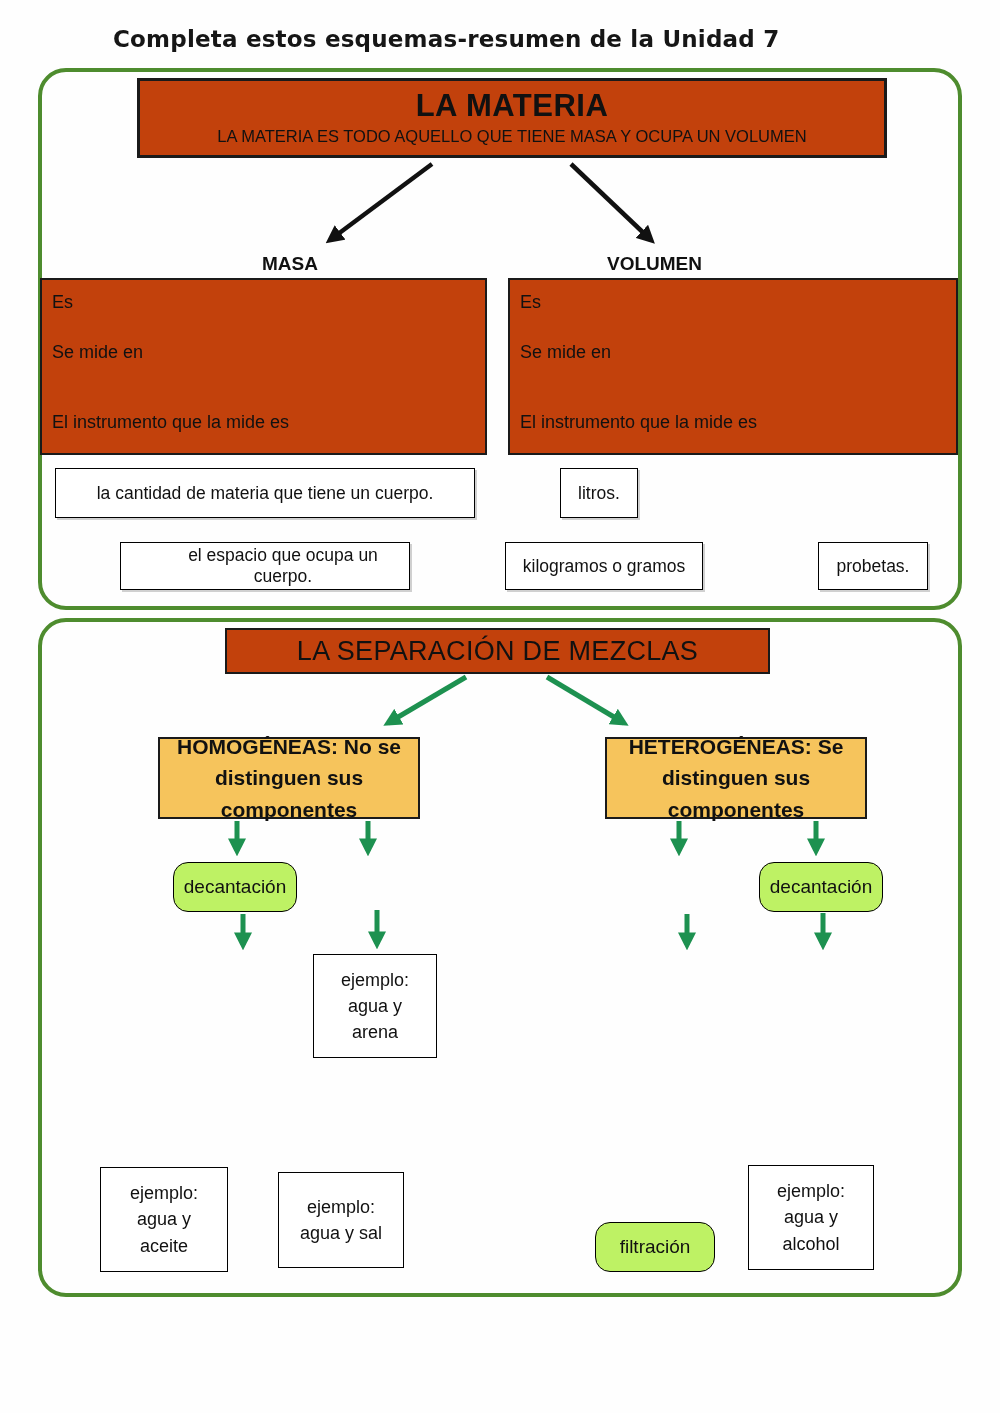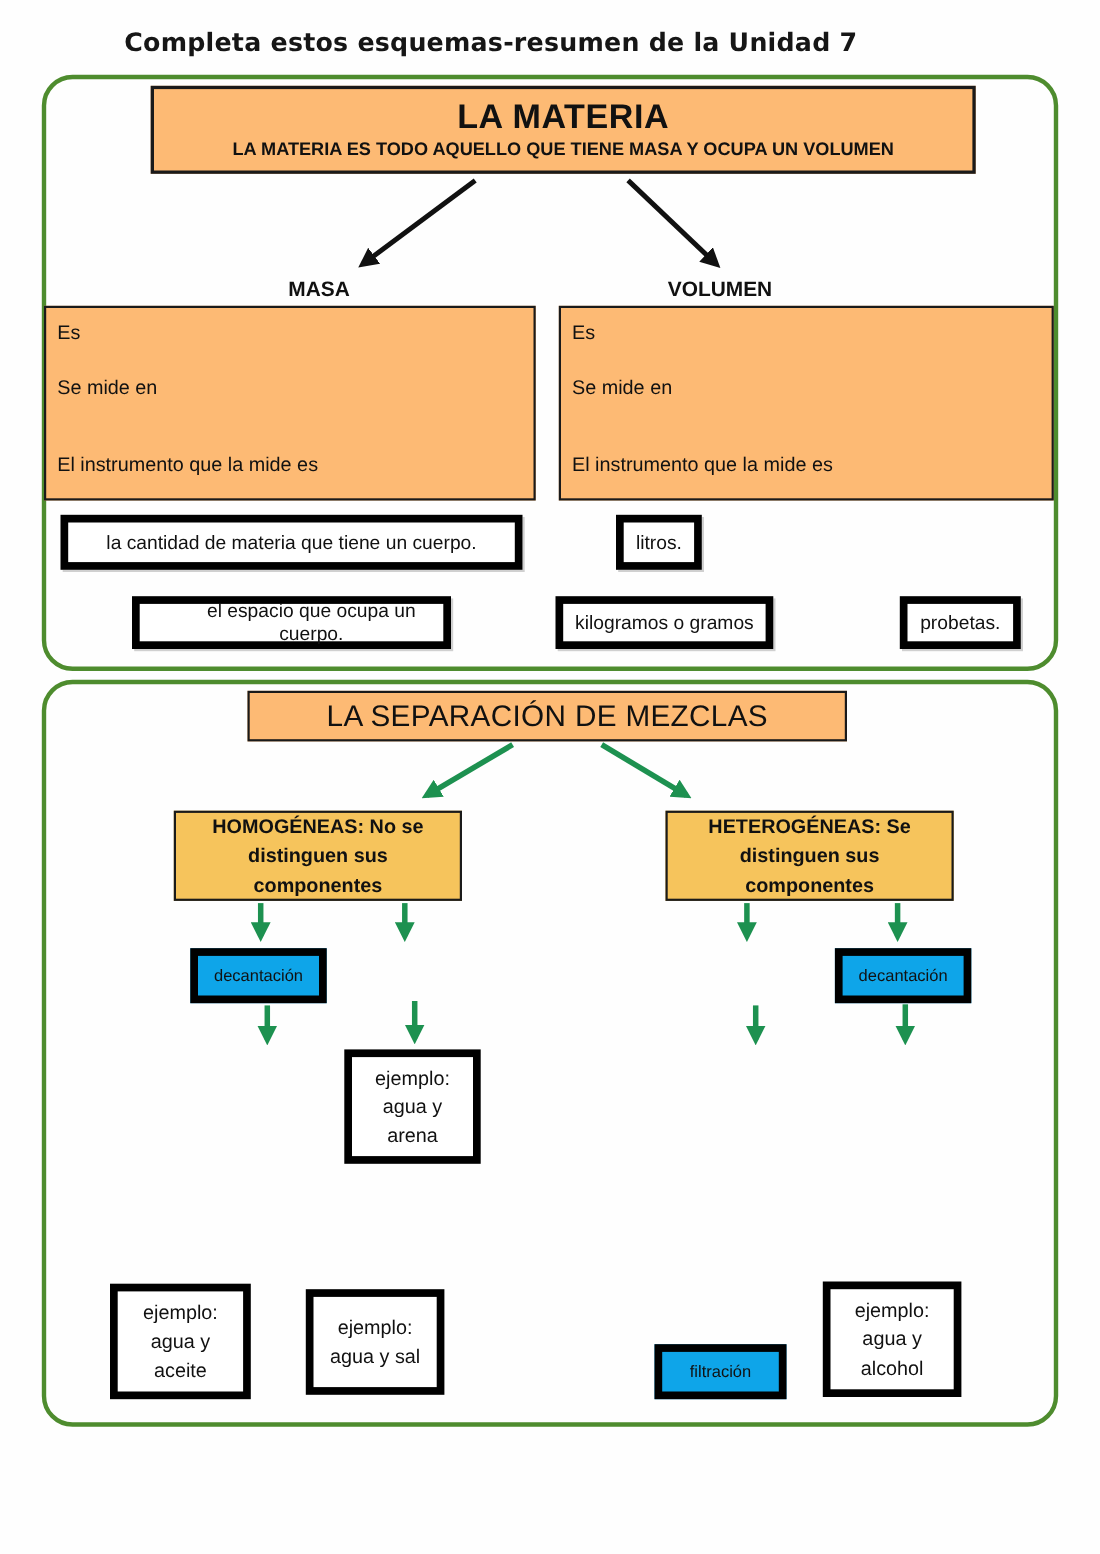--- a/index.html
+++ b/index.html
@@ -10,57 +10,57 @@
   .ws-title{
     position:absolute;left:113px;top:26px;width:780px;
     font-family:"DejaVu Sans", sans-serif;font-weight:bold;font-size:23px;
     letter-spacing:0.2px;color:#161616;
   }
   .panel{
     position:absolute;border:4px solid #4e8c2e;border-radius:28px;background:transparent;
   }
   .panel1{left:38px;top:68px;width:916px;height:534px;}
   .panel2{left:38px;top:618px;width:916px;height:671px;}
-  .bbox{position:absolute;border:2px solid #1a1a1a;background:#fdba74;box-sizing:border-box;}
+  .bbox{position:absolute;border:2px solid #1a1a1a;background:#c2410c;box-sizing:border-box;}
   .hdr1{left:137px;top:78px;width:750px;height:80px;border-width:3px;text-align:center;}
   .hdr1 .t{font-size:31px;font-weight:bold;margin-top:7px;letter-spacing:0.5px;}
-  .hdr1 .s{font-size:16.5px;font-weight:bold;margin-top:3px;}
+  .hdr1 .s{font-size:16.5px;font-weight:normal;margin-top:3px;}
   .branch-label{position:absolute;font-size:19px;font-weight:bold;text-align:center;}
   .lbl-masa{left:235px;top:253px;width:110px;}
   .lbl-volumen{left:577px;top:253px;width:155px;}
   .promptbox{border-width:2.5px;}
   .box-masa{left:40px;top:278px;width:447px;height:177px;}
   .box-volumen{left:508px;top:278px;width:450px;height:177px;}
   .promptbox .pl{position:absolute;left:10px;font-size:18px;}
   .pl1{top:12px;} .pl2{top:62px;} .pl3{top:132px;}
   .tok{
-    position:absolute;border:7px solid #000000;background:#fff;box-sizing:border-box;
+    position:absolute;border:1px solid #000000;background:#fff;box-sizing:border-box;
     display:flex;align-items:center;justify-content:center;text-align:center;
     font-size:17.5px;box-shadow:2px 2px 0 rgba(0,0,0,0.18);cursor:grab;
   }
   .tok.multi{white-space:pre-line;line-height:1.45;font-size:18px;}
   .tok-cantidad{left:55px;top:468px;width:420px;height:50px;}
   .tok-litros{left:560px;top:468px;width:78px;height:50px;}
   .tok-balanza{left:775px;top:468px;width:168px;height:50px;}
   .tok-espacio{left:120px;top:542px;width:290px;height:48px;padding-left:36px;}
   .tok-kilogramos{left:505px;top:542px;width:198px;height:48px;}
   .tok-probetas{left:818px;top:542px;width:110px;height:48px;}
   .hdr2{
     left:225px;top:628px;width:545px;height:46px;border-width:2.5px;
     display:flex;align-items:center;justify-content:center;
     font-size:27px;font-weight:normal;letter-spacing:0.3px;
   }
   .box-orange{
     position:absolute;border:2.5px solid #1a1a1a;background:#f6c45c;box-sizing:border-box;
     display:flex;align-items:center;justify-content:center;text-align:center;
-    font-weight:bold;font-size:18px;line-height:1.5;padding:0 30px;
+    font-weight:bold;font-size:21px;line-height:1.5;padding:0 14px;
   }
   .orange-left{left:158px;top:737px;width:262px;height:82px;}
   .orange-right{left:605px;top:737px;width:262px;height:82px;}
-  .tok-green{background:#0ea5e9;font-size:15px;box-shadow:none;}
+  .tok-green{background:#bef264;font-size:19px;box-shadow:none;border-radius:15px;}
   .tok-decantacion{left:173px;top:862px;width:124px;height:50px;}
   .tok-evaporacion{left:759px;top:862px;width:124px;height:50px;}
   .tok-arena{left:313px;top:954px;width:124px;height:104px;box-shadow:none;}
   .tok-aceite{left:100px;top:1167px;width:128px;height:105px;box-shadow:none;}
   .tok-sal{left:278px;top:1172px;width:126px;height:96px;box-shadow:none;}
   .tok-destilacion{left:425px;top:1222px;width:120px;height:50px;}
   .tok-filtracion{left:595px;top:1222px;width:120px;height:50px;}
   .tok-alcohol{left:748px;top:1165px;width:126px;height:105px;box-shadow:none;}
   .overlay{position:absolute;left:0;top:0;pointer-events:none;}
 </style>

